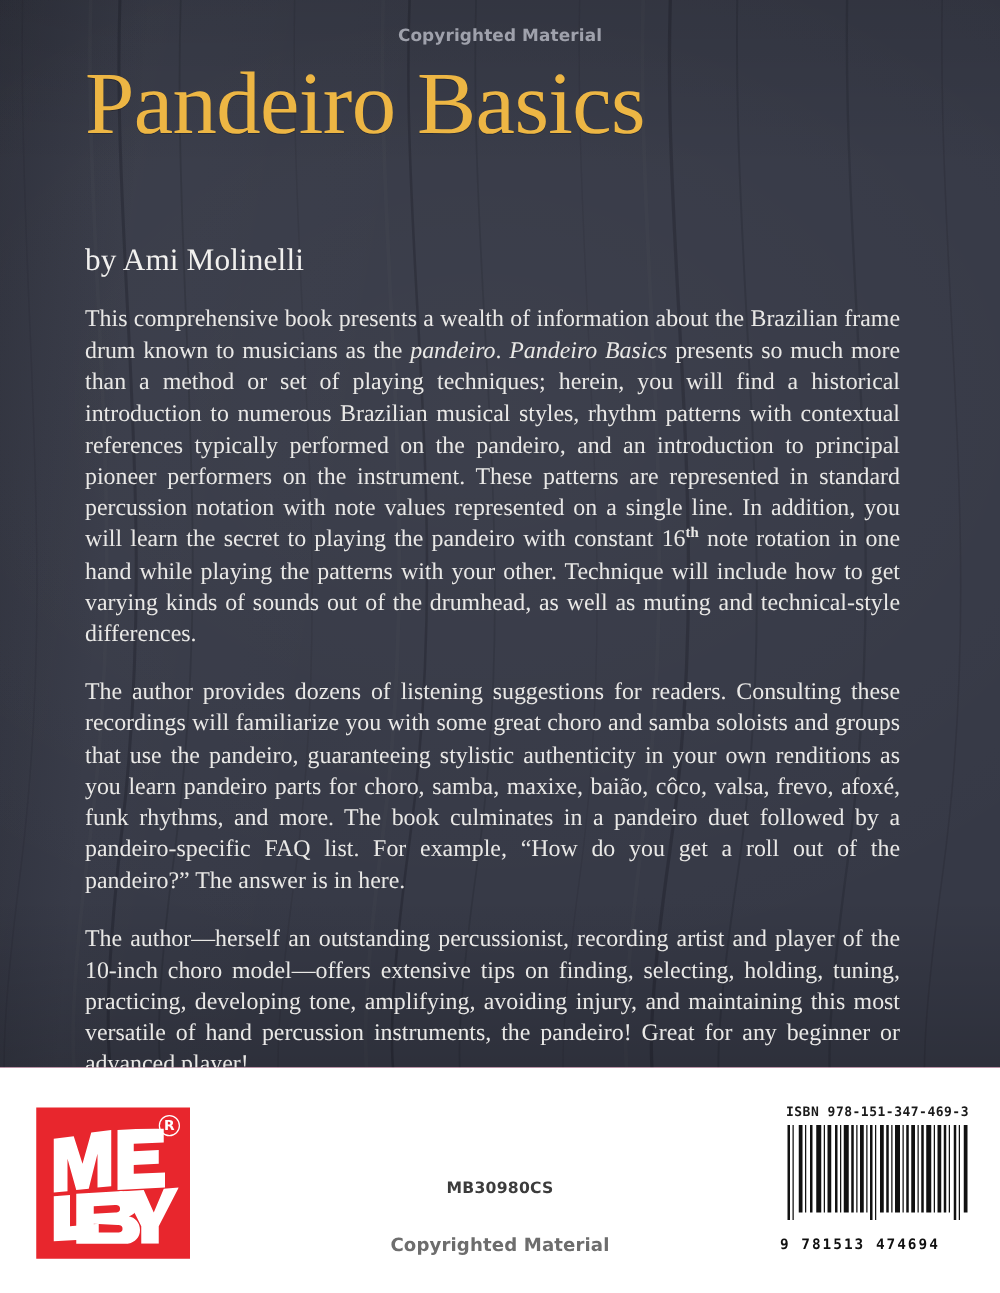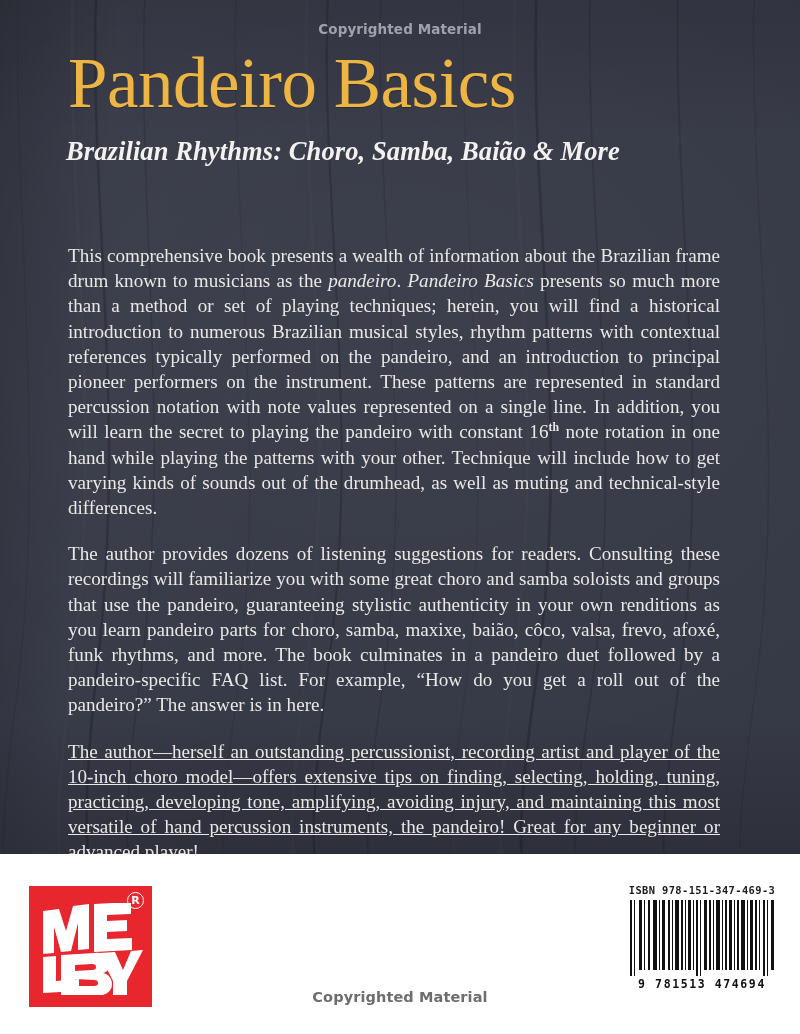--- a/index.html
+++ b/index.html
@@ -109,21 +109,21 @@
     color: #e9e8e6;
     font-family: "Liberation Serif", serif;
     font-size: 19.1px;
     line-height: 25.2px;
     text-align: justify;
     text-justify: inter-word;
   }
   .body-copy p {
     margin: 0 0 21px 0;
   }
-  .body-copy p:last-child { margin-bottom: 0; text-decoration: underline; }
+  .body-copy p:last-child { margin-bottom: 0; }
   .body-copy i { }
   .body-copy sup {
     font-size: 0.62em;
     vertical-align: super;
     line-height: 0;
     font-weight: bold;
   }
 
   
   .footer {
@@ -216,22 +216,22 @@
     width: 150px;
     margin: 0 auto;
   }
   .bars svg { display: block; }
   .barcode-digits {
     font-family: "DejaVu Sans Mono", monospace;
     font-size: 11.5px;
     font-weight: 700;
     color: #101010;
     letter-spacing: 1.6px;
-    text-align: center;
-    margin-top: 1px;
+    text-align: left;
+    margin-top: 12px;
     white-space: nowrap;
   }
 </style>
 </head>
 <body>
 
 <div class="cover">
 
   <div class="dark-panel">
 
@@ -257,22 +257,22 @@
         </g>
       </svg>
     </div>
 
     <div class="vig"></div>
 
     <div class="copyright-top">Copyrighted Material</div>
 
     <div class="title">Pandeiro Basics</div>
 
-    <div class="subtitle">Brazilian Rhythms: Choro, Samba, Baião &amp; More</div>
-
+
+    <div class="byline">by Ami Molinelli</div>
 
     <div class="body-copy">
       <p>
         This comprehensive book presents a wealth of information about the Brazilian
         frame drum known to musicians as the <i>pandeiro</i>. <i>Pandeiro Basics</i> presents so much
         more than a method or set of playing techniques; herein, you will find a historical
         introduction to numerous Brazilian musical styles, rhythm patterns with contextual
         references typically performed on the pandeiro, and an introduction to principal
         pioneer performers on the instrument. These patterns are represented in standard
         percussion notation with note values represented on a single line. In addition, you
@@ -298,20 +298,21 @@
           <polygon points="4,54 17,53 17,78 40,76 40,88 4,90"></polygon>
 
           <path d="M22,52 L56,50 C66,49 71,54 71,61 C71,66 68,69 64,70 C69,71 73,75 73,81 C73,89 66,93 56,93 L22,93 Z
                    M36,62 L36,68 L53,67 C56,67 57,66 57,64 C57,62 56,61 53,61 Z
                    M36,76 L36,83 L55,83 C58,83 59,82 59,80 C59,78 58,77 55,77 Z"></path>
           <polygon points="60,50 76,49 84,67 92,48 104,47 88,78 88,92 74,92 74,78"></polygon>
         </g>
       </svg>
     </div>
 
+    <div class="catalog">MB30980CS</div>
 
     <div class="copyright-bottom">Copyrighted Material</div>
 
     <div class="barcode-block">
       <div class="isbn-text">ISBN 978-151-347-469-3</div>
       <div class="bars">
         <svg width="150" height="76" viewBox="0 0 150 76" xmlns="http://www.w3.org/2000/svg">
           <rect x="0" y="0" width="150" height="76" fill="#ffffff"></rect>
           <g fill="#111111">
             <rect x="3" y="0" width="2" height="76"></rect>

